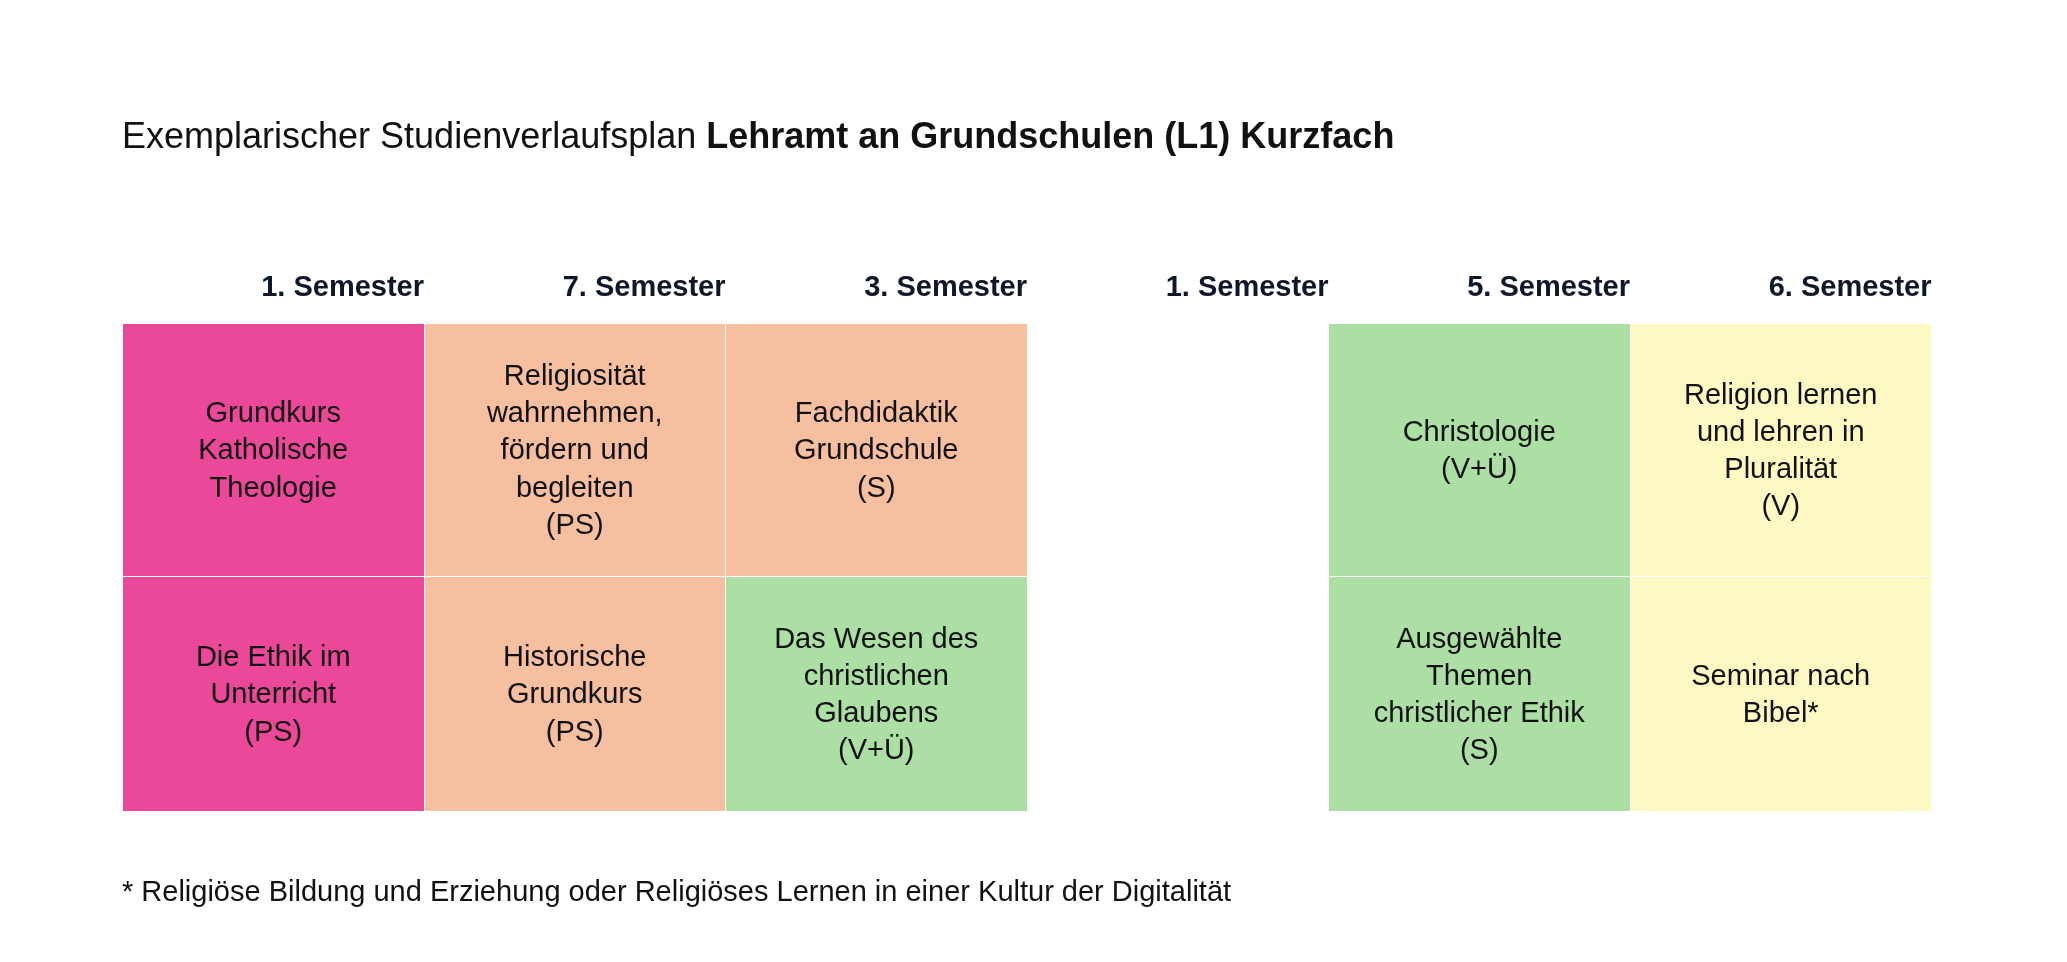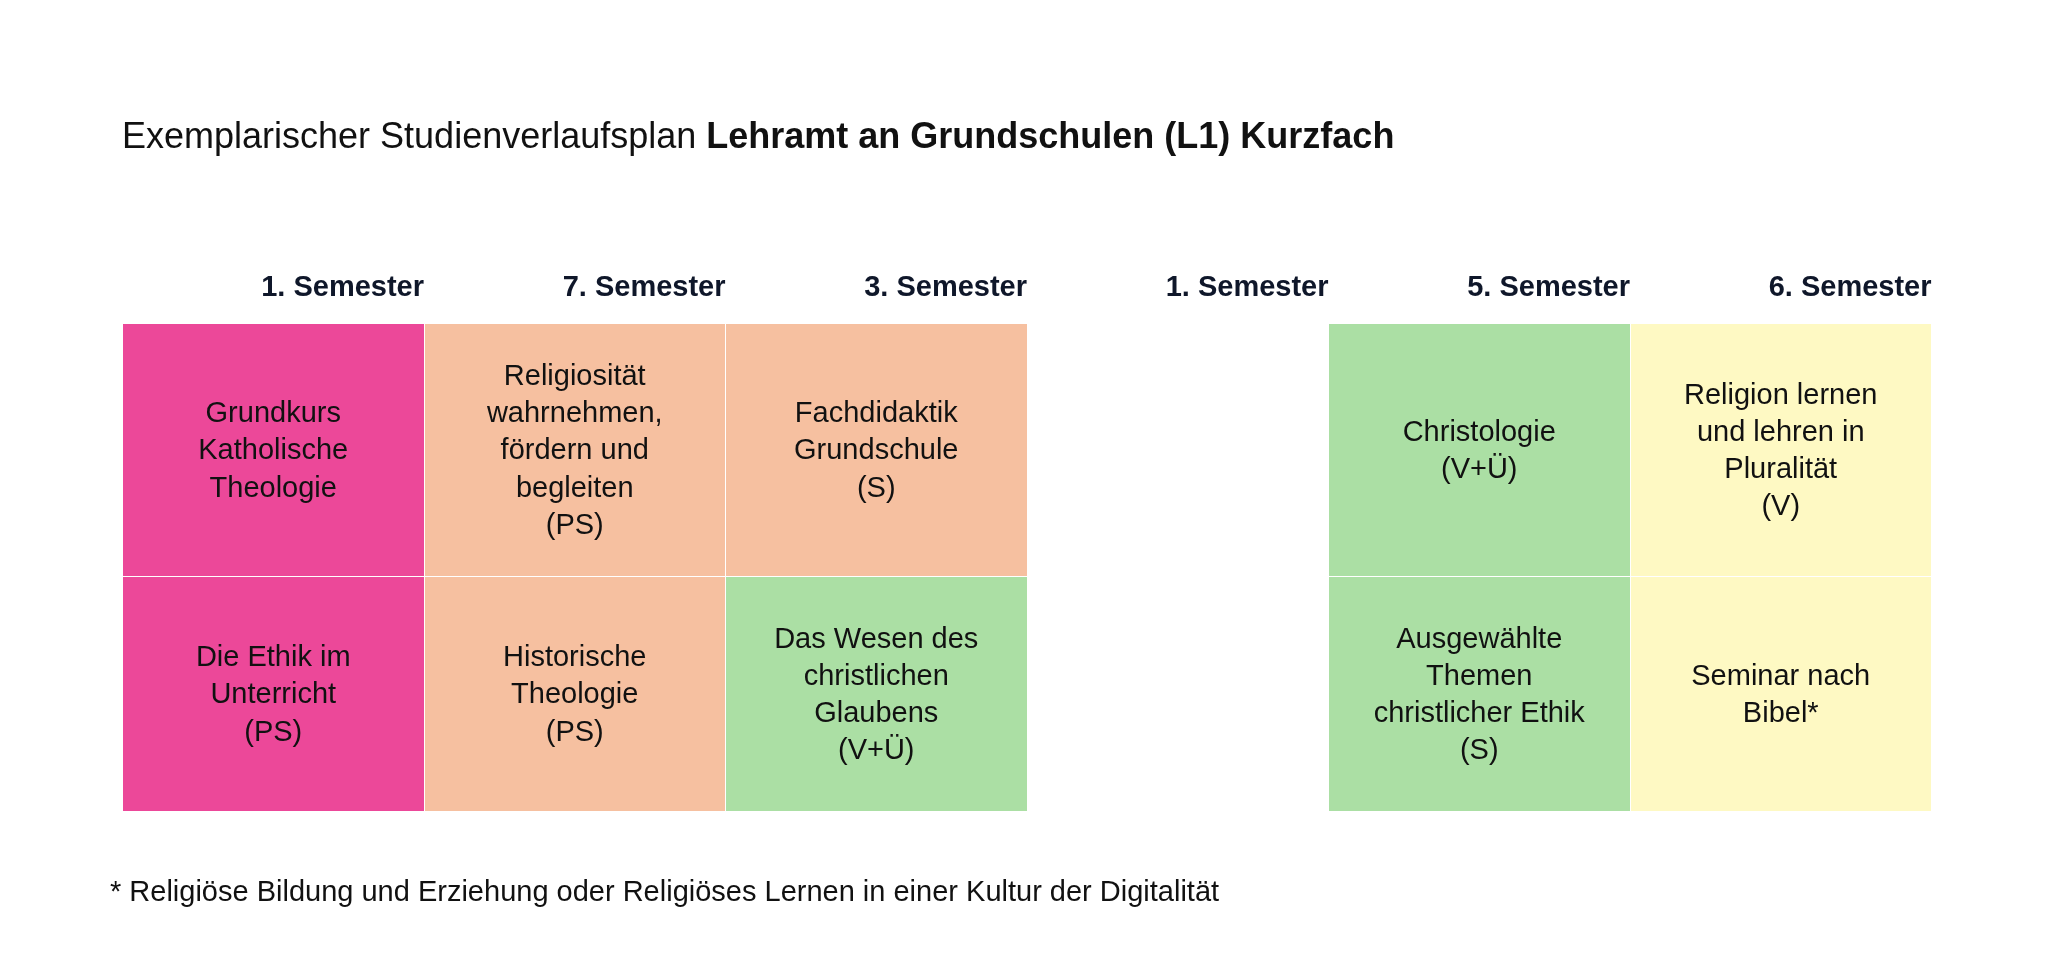--- a/index.html
+++ b/index.html
@@ -71,21 +71,21 @@
   }
   td.r1 { height: 228px; }
   td.r2 { height: 210px; }
   td.blue   { background: #ec4899; }
   td.orange { background: #f6c0a0; }
   td.green  { background: #abdfa4; margin-top: 20px; }
   td.pink   { background: #fef9c3; }
   td.empty  { background: #ffffff; border-color: #ffffff; }
   .footnote {
     position: absolute;
-    left: 110px;
+    left: 122px;
     top: 875px;
     font-size: 29px;
     font-weight: 400;
     color: #111111;
   }
   .cell-text { white-space: pre-line; display: block; }
 </style>
 </head>
 <body>
 
@@ -148,21 +148,21 @@
           </td>
       </tr>
       <tr>
         <td class="r2 blue">
             <span class="cell-text">Die Ethik im
 Unterricht
 (PS)</span>
           </td>
         <td class="r2 orange">
             <span class="cell-text">Historische
-Theologie
+Grundkurs
 (PS)</span>
           </td>
         <td class="r2 green">
             <span class="cell-text">Das Wesen des
 christlichen
 Glaubens
 (V+Ü)</span>
           </td>
         <td class="r2 empty">
             <span class="cell-text"></span>

